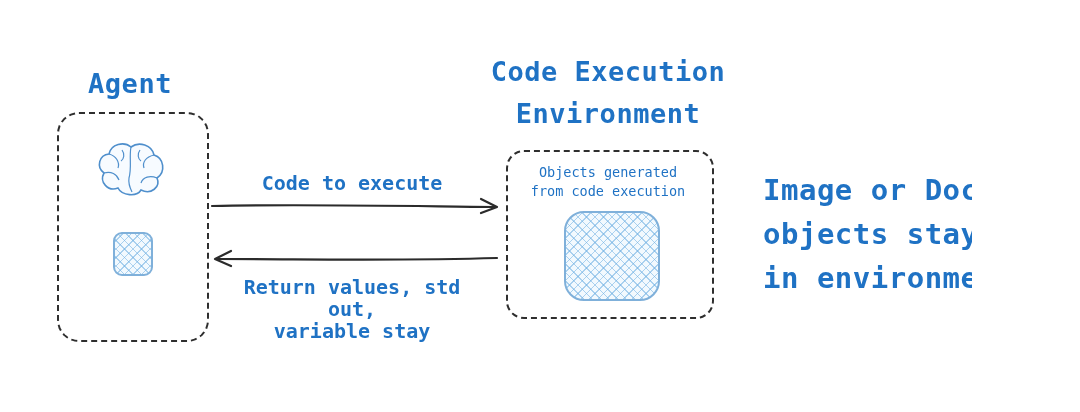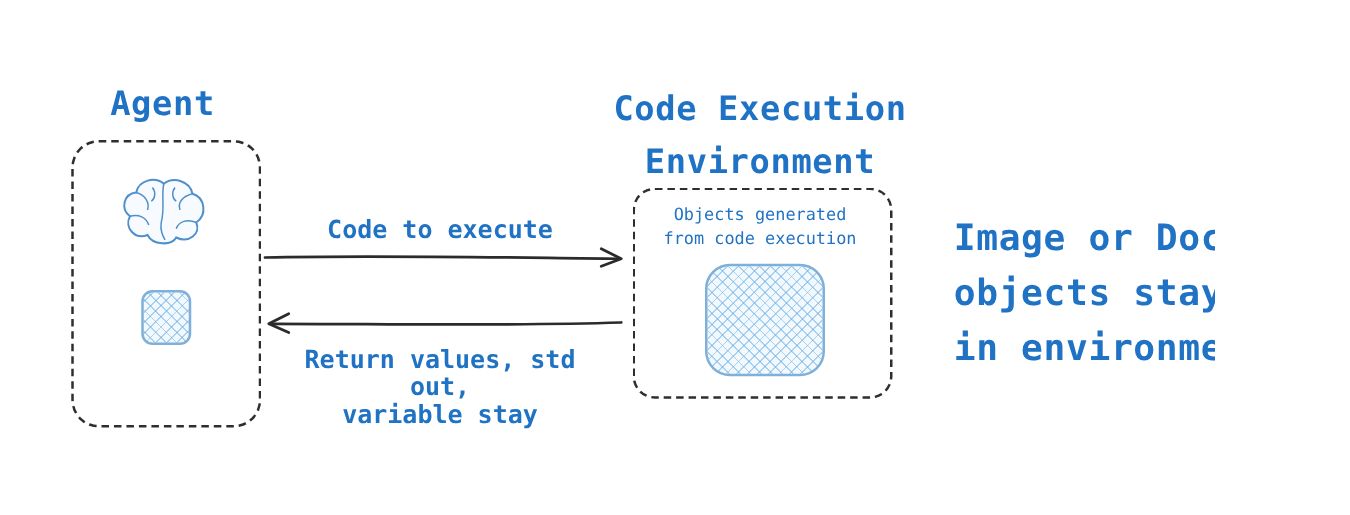--- a/index.html
+++ b/index.html
@@ -105,21 +105,21 @@
       <path d="M497 258 C 400 261, 305 259, 217 259" fill="none" stroke="#2b2b2b" stroke-width="2.2" stroke-linecap="round"></path>
       <path d="M231 251 L 215 259 L 231 266" fill="none" stroke="#2b2b2b" stroke-width="2.2" stroke-linecap="round" stroke-linejoin="round"></path>
     </g>
   </svg>
 
   <div class="abs arrow-label" style="left:232px; top:172px; width:240px;">Code to execute</div>
 
   <div class="abs arrow-label" style="left:222px; top:276px; width:260px;">Return values, std out,
 variable stay</div>
 
-  <div class="abs title" style="left:458px; top:67px; width:300px;">Code Execution
+  <div class="abs title" style="left:458px; top:51px; width:300px;">Code Execution
 Environment</div>
 
   <div class="abs dashed-box" style="left:506px; top:150px; width:204px; height:165px; border-radius:18px;"></div>
 
   <div class="abs inner-label" style="left:514px; top:163px; width:188px;">Objects generated
 from code execution</div>
 
   <div class="abs hatch" style="left:564px; top:211px; width:92px; height:86px; border-radius:20px;"></div>
 
   <div class="abs note" style="left:737px; top:168px; width:330px;">Image or Document

